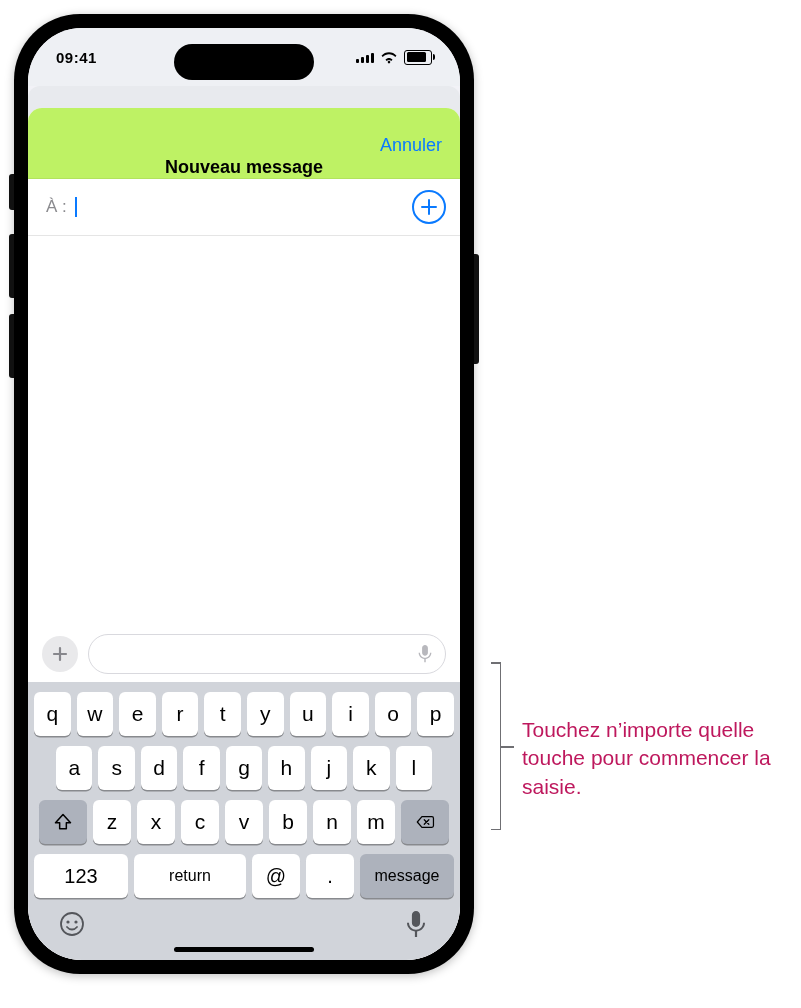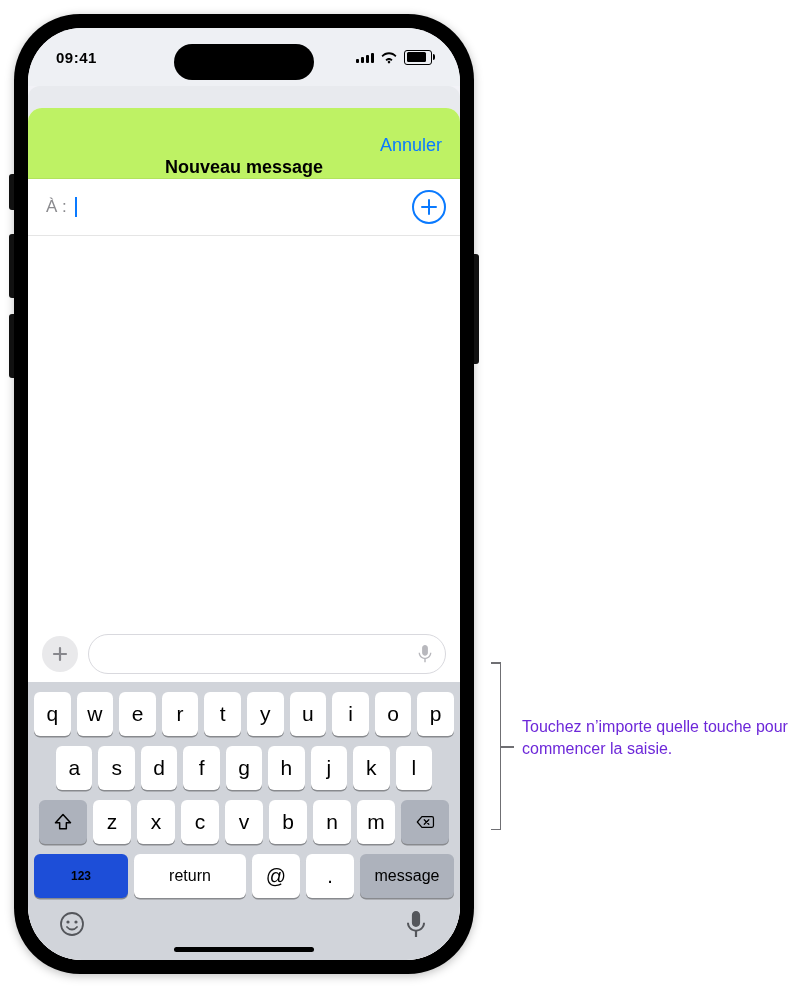--- a/index.html
+++ b/index.html
@@ -46,35 +46,35 @@
   .mic{color:#b8b8bd;width:16px;height:20px;}
   
   .kb{background:#d1d4da;padding:10px 6px 0;}
   .kb-row{display:flex;justify-content:center;gap:6px;margin-bottom:10px;}
   .key{flex:1;max-width:38px;height:44px;background:#fff;border-radius:6px;box-shadow:0 1.5px 0 rgba(0,0,0,.35);display:flex;align-items:center;justify-content:center;font-size:21px;color:#000;}
   .kb-row.mid{padding:0 22px;}
   .key.fn{background:#adb2bc;max-width:48px;flex:0 0 48px;}
   .key.fn svg{width:20px;height:20px;}
   .kb-row4{display:flex;gap:6px;margin-bottom:6px;}
   .key.wide{max-width:none;}
-  .key.k123{flex:0 0 94px;background:#1d4ed8;font-size:12px;font-weight:bold;}
+  .key.k123{flex:0 0 94px;background:#ffffff;font-size:20px;}
   .key.space{flex:1;font-size:16px;}
   .key.at{flex:0 0 48px;font-size:20px;}
   .key.dot{flex:0 0 48px;font-size:20px;}
   .key.return{flex:0 0 94px;background:#adb2bc;font-size:16px;}
   .kb-footer{display:flex;justify-content:space-between;align-items:center;padding:6px 24px 22px;}
   .kb-footer .ico{color:#54565b;width:28px;height:28px;}
   .home-ind{position:absolute;bottom:8px;left:50%;transform:translateX(-50%);width:140px;height:5px;background:#000;border-radius:3px;}
   
   .callout-bracket{position:absolute;border-right:1.5px solid #6f6f73;width:18px;}
   .callout-bracket::before,.callout-bracket::after{content:"";position:absolute;right:-1px;width:10px;height:1.5px;background:#6f6f73;}
   .callout-bracket::before{top:0}
   .callout-bracket::after{bottom:0}
   .callout-line{position:absolute;height:1.5px;background:#6f6f73;}
-  .callout-text{position:absolute;font-size:16px;line-height:1.35;color:#6d28d9;}
+  .callout-text{position:absolute;font-size:21px;line-height:1.35;color:#be185d;}
 </style>
 </head>
 <body>
 
 <div class="stage">
   <div class="phone">
     <div class="buttons-left"></div>
     <div class="buttons-left b2"></div>
     <div class="buttons-left b3"></div>
     <div class="button-right"></div>

